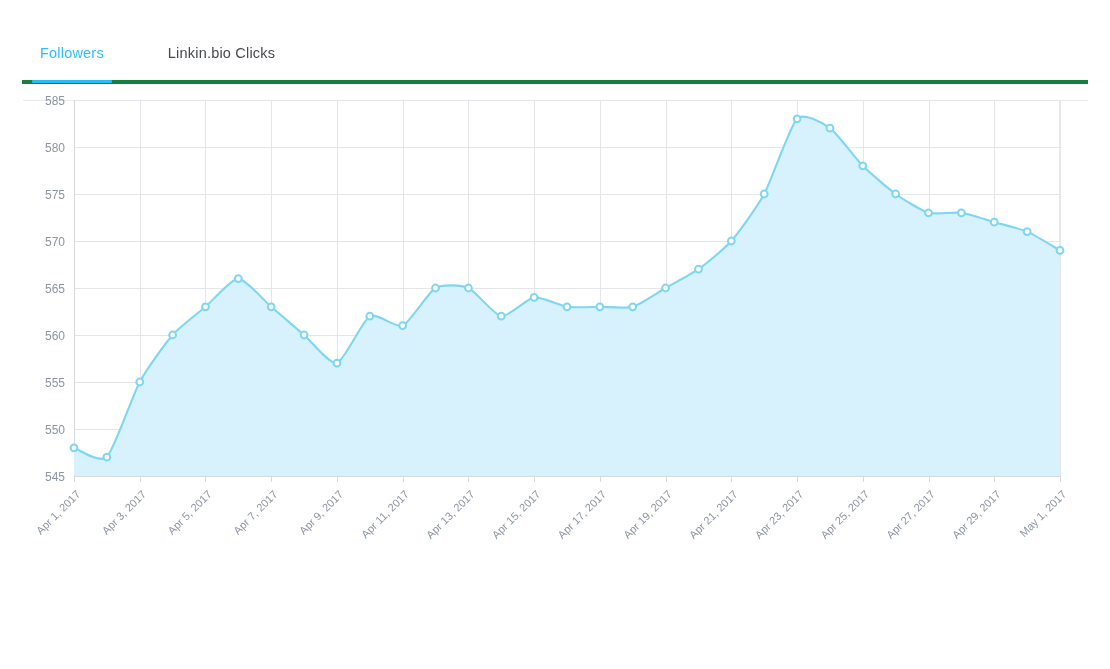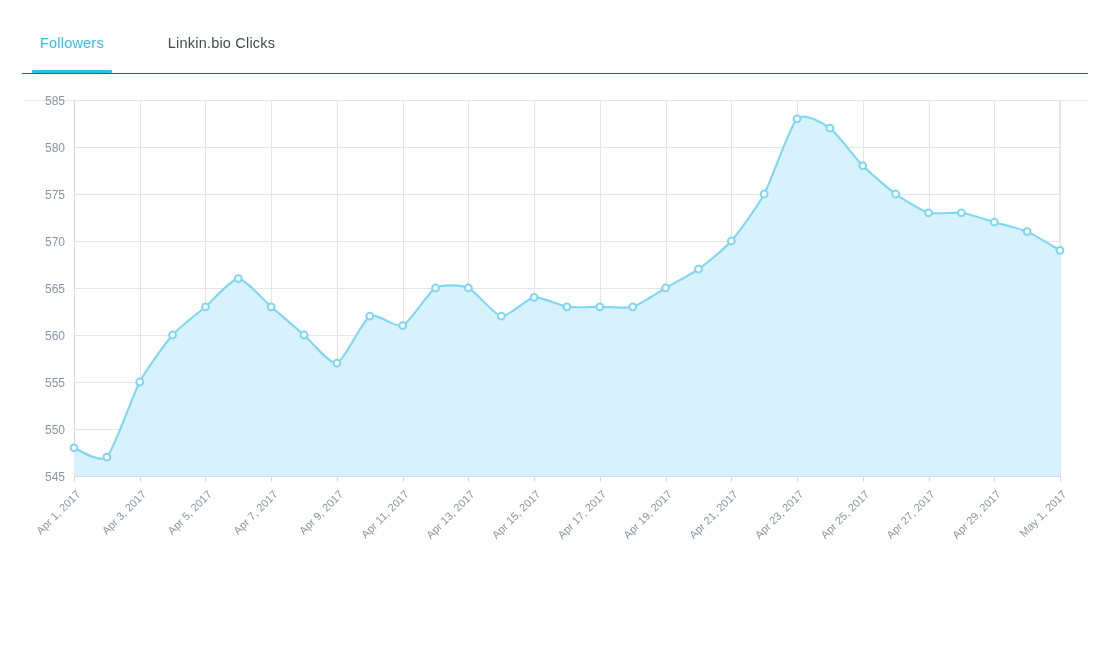--- a/index.html
+++ b/index.html
@@ -14,24 +14,24 @@
     position: relative;
     width: 1110px;
     height: 669px;
     background: #ffffff;
   }
 
   
   .tabbar {
     position: absolute;
     left: 22px;
-    top: 20px;
+    top: 30px;
     width: 1066px;
     height: 54px;
-    border-bottom: 1px solid #15803d;
+    border-bottom: 4px solid #15803d;
   }
   .tab {
     position: relative;
     display: inline-block;
     height: 53px;
     line-height: 46px;
     padding: 0 18px;
     font-size: 14.5px;
     letter-spacing: .2px;
     color: #46494d;

